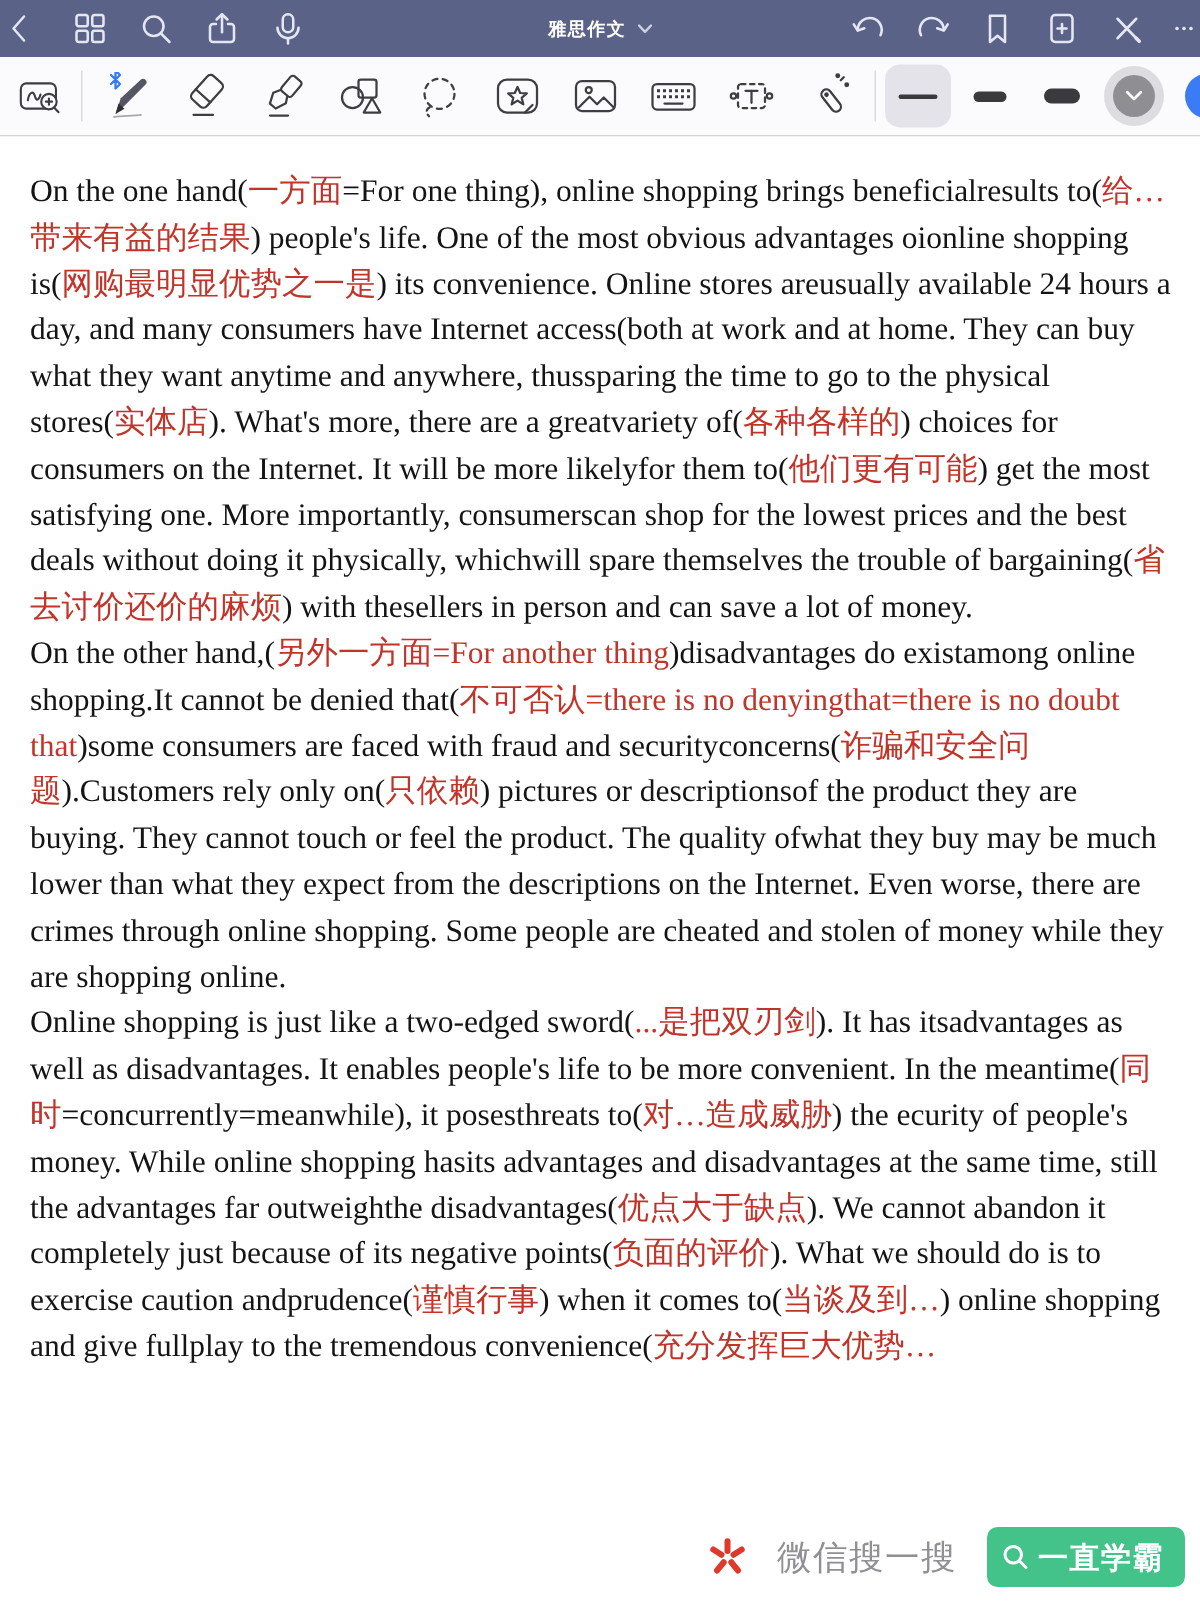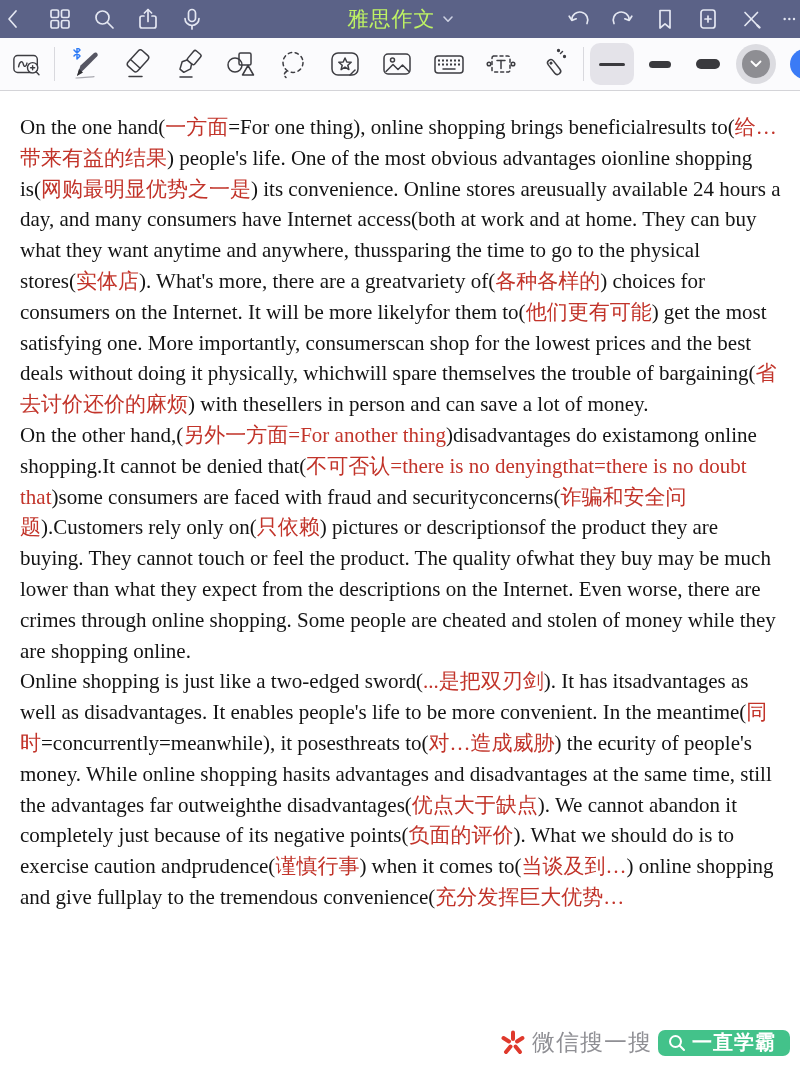--- a/index.html
+++ b/index.html
@@ -11,21 +11,21 @@
             position:relative; padding:0 2px; }
   .topbar .left, .topbar .right { display:flex; align-items:center; height:100%; }
   .topbar .left { gap:20px; padding-left:2px; }
   .topbar .right { gap:19px; margin-left:auto; padding-right:0; }
   .tb-icon { width:24px; height:24px; display:flex; align-items:center; justify-content:center; }
   .tb-icon svg { stroke:#e4e7f2; stroke-width:1.7; fill:none;
                  stroke-linecap:round; stroke-linejoin:round; }
   .title-wrap { position:absolute; left:0; right:0; top:0; bottom:0;
                 display:flex; align-items:center; justify-content:center; gap:7px;
                 pointer-events:none; }
-  .doc-title { color:#bef264; font-size:21px; font-weight:normal; letter-spacing:1px; }
+  .doc-title { color:#ffffff; font-size:12px; font-weight:bold; letter-spacing:1px; }
   .ellipsis-cut { width:16px; overflow:hidden; }
 
   
   .toolbar { height:53px; background:#fbfbfd; border-bottom:1px solid #d4d4d8;
              display:flex; align-items:center; padding:0 4px; }
   .tool { width:34px; height:40px; display:flex; align-items:center; justify-content:center;
           margin:0 9px; flex:0 0 auto; }
   .tool svg { stroke:#3d3d42; stroke-width:1.5; fill:none;
               stroke-linecap:round; stroke-linejoin:round; }
   .tool.small-margin { margin:0 6px; }
@@ -45,23 +45,23 @@
 
   
   .page { position:relative; height:975px; padding:21px 18px 0 20px; background:#fff; }
   .essay p { margin:0; font-family:"Liberation Serif", serif; font-size:21px;
              line-height:30.8px; color:#141414; text-align:left; }
   .essay p.gap { }
   .essay .red { color:#c2342a; }
 
   
   .watermark { position:absolute; right:8px; bottom:6px; display:flex; align-items:center;
-               gap:6px; background:rgba(255,255,255,0.55); padding:2px 2px; }
+               gap:20px; background:rgba(255,255,255,0.55); padding:2px 2px; }
   .wm-text { color:#8f8f94; font-size:23px; letter-spacing:1px; }
-  .wm-badge { background:#43c28a; border-radius:7px; height:26px; padding:0 14px 0 10px;
+  .wm-badge { background:#43c28a; border-radius:7px; height:40px; padding:0 14px 0 10px;
               display:flex; align-items:center; gap:6px; }
   .wm-badge svg { stroke:#fff; stroke-width:2; fill:none; stroke-linecap:round; }
   .wm-badge-text { color:#fff; font-size:20px; font-weight:bold; letter-spacing:1px; }
 </style>
 </head>
 <body>
 
 <div class="topbar">
   <div class="left">
     <div class="tb-icon">

